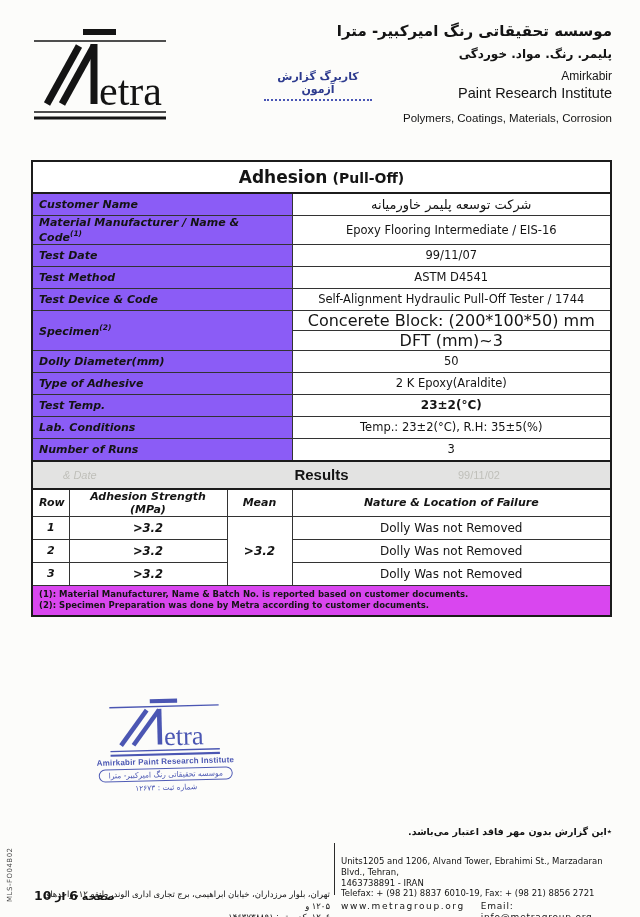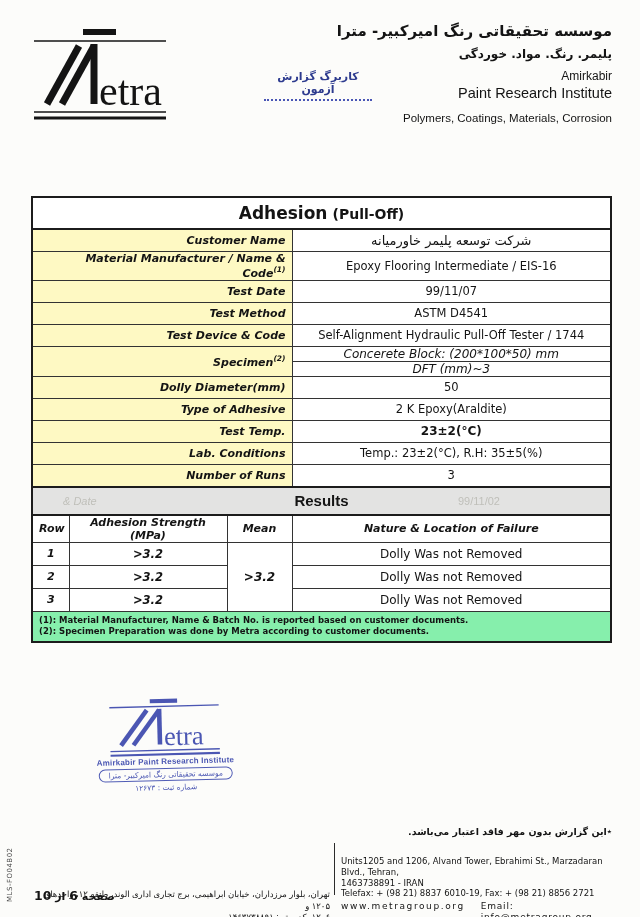--- a/index.html
+++ b/index.html
@@ -14,48 +14,48 @@
   .fa-sub{font-size:12px;font-weight:bold;direction:rtl;margin-top:7px;font-family:"DejaVu Sans",sans-serif;}
   .en1{font-size:12px;margin-top:8px;}
   .en2{font-size:14.5px;margin-top:2px;}
   .en3{font-size:11.5px;margin-top:11px;}
   .worksheet{
     position:absolute;left:264px;top:70px;width:108px;text-align:center;
     font-size:11px;font-weight:bold;color:#2c3a8e;direction:rtl;
     border-bottom:2px dotted #4956b5;padding-bottom:3px;font-family:"DejaVu Sans",sans-serif;
   }
   
-  .tablewrap{position:absolute;left:31px;top:160px;width:581px;margin-top:36px;}
+  .tablewrap{position:absolute;left:31px;top:160px;width:581px;}
   table{border-collapse:collapse;width:100%;table-layout:fixed;}
   table.main,table.res{border:2px solid #1c1c1c;}
   table.res{margin-top:-2px;}
   td{border:1px solid #333;padding:0 6px;font-family:"DejaVu Sans",sans-serif;overflow:hidden;}
   td.title{height:30px;text-align:center;border-bottom:2px solid #1c1c1c;background:#fff;}
   .t1{font-size:17px;font-weight:bold;}
   .t2{font-size:14px;font-weight:bold;}
-  td.lbl{font-weight:bold;font-style:italic;font-size:11px;height:21px;text-align:right;background:#fef9c3;}
+  td.lbl{font-weight:bold;font-style:italic;font-size:11px;height:21px;text-align:left;background:#8b5cf6;}
   td.lbl sup{font-size:7.5px;}
   td.val{text-align:center;font-size:11.5px;background:#fff;}
   td.val.fa{font-size:13px;direction:rtl;}
-  td.val.small{font-size:12px;font-style:italic;}
+  td.val.small{font-size:16px;}
   td.val.boldval{font-weight:bold;font-size:12px;}
   td.band{
     height:26px;background:#e3e3e2;text-align:center;font-weight:bold;font-size:15px;
     position:relative;border-top:2px solid #1c1c1c;border-bottom:2px solid #1c1c1c;
     font-family:"Liberation Sans",sans-serif;
   }
   .ghost{position:absolute;top:50%;transform:translateY(-50%);font-size:11px;font-weight:normal;
     font-style:italic;color:#7d7d6e;opacity:.35;}
   .ghost.gl{left:30px;} .ghost.gr{right:110px;font-style:normal;}
   td.rh{font-weight:bold;font-style:italic;font-size:11px;text-align:center;height:22px;background:#fff;}
   td.rnum{font-weight:bold;font-style:italic;font-size:11px;text-align:center;height:22px;background:#fff;}
   td.rstr{font-weight:bold;font-style:italic;font-size:11.5px;text-align:center;background:#fff;}
   td.rmean{font-weight:bold;font-style:italic;font-size:12px;text-align:center;background:#fff;}
   td.rfail{font-size:12px;text-align:center;background:#fff;}
-  td.fnotes{padding:3px 6px 4px 6px;background:#86efac;}
+  td.fnotes{padding:3px 6px 4px 6px;background:#d946ef;}
   .fn{font-size:8.5px;font-weight:bold;line-height:11px;font-family:"DejaVu Sans",sans-serif;}
   
   .stamp{position:absolute;left:80px;top:698px;width:170px;color:#3c49ad;
     transform:rotate(-1.5deg);opacity:.92;}
   .stamp svg{display:block;margin:0 auto;}
   .stamp-l1{font-size:8px;font-weight:bold;text-align:center;letter-spacing:.2px;margin-top:1px;}
   .stamp-l2{font-size:7.5px;text-align:center;direction:rtl;border:1px solid #4350b0;border-radius:7px;
     padding:1px 4px;margin:2px 18px 0 18px;font-family:"DejaVu Sans",sans-serif;}
   .stamp-l3{font-size:7.5px;text-align:center;direction:rtl;margin-top:2px;font-family:"DejaVu Sans",sans-serif;}
   

